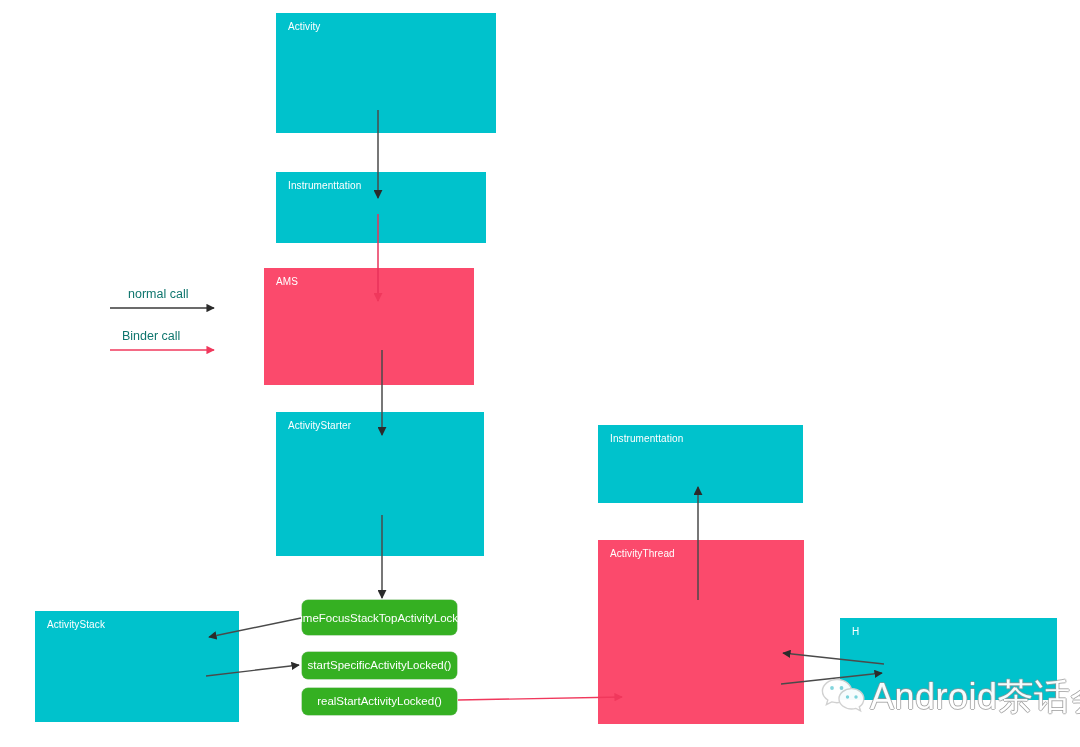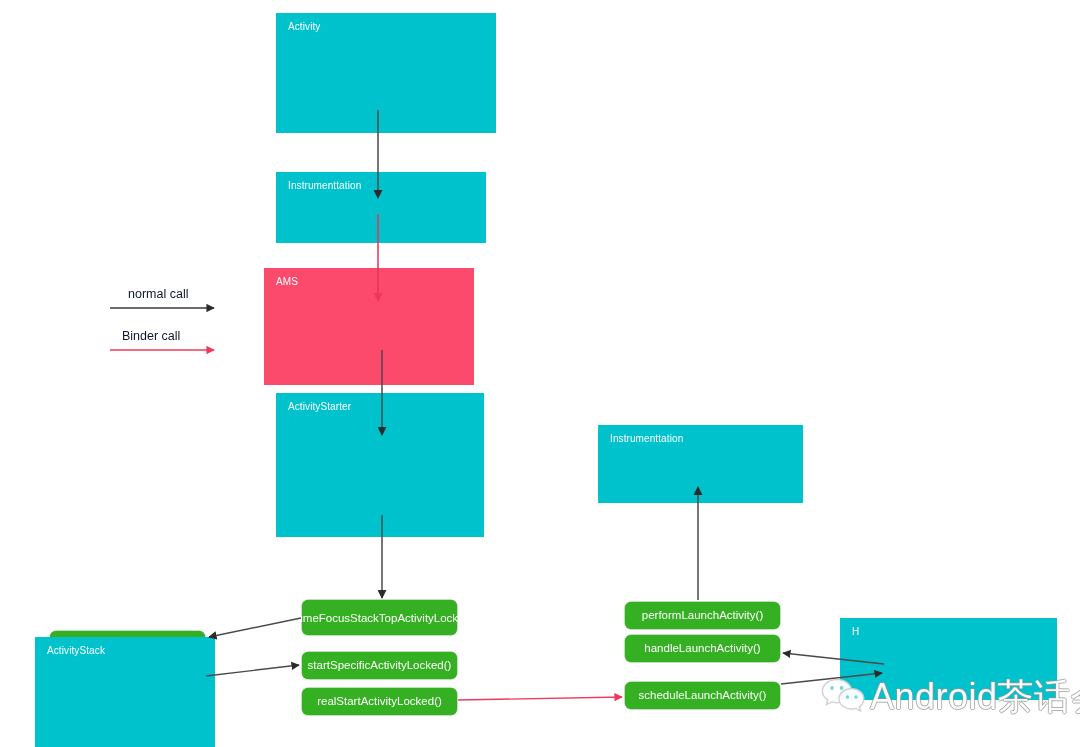--- a/index.html
+++ b/index.html
@@ -58,21 +58,21 @@
     box-sizing: border-box;
     box-shadow: 0 0 0 0.5px rgba(40,150,25,0.6);
   }
   .method.two-line { line-height: 16px; }
   .legend {
     position: absolute;
     z-index: 6;
   }
   .legend-label {
     position: absolute;
-    color: #0f172a;
+    color: #0f766e;
     font-size: 12.5px;
     line-height: 14px;
     white-space: nowrap;
   }
   .watermark {
     position: absolute;
     z-index: 9;
     display: flex;
     align-items: center;
     gap: 4px;
@@ -108,42 +108,45 @@
     <div class="group-title">Instrumenttation</div>
   </div>
   <div class="method" style="left:302px; top:200px; width:152px; height:27px;">execStartActivity()</div>
 
   <div class="group group-pink" style="left:264px; top:268px; width:210px; height:117px;">
     <div class="group-title">AMS</div>
   </div>
   <div class="method" style="left:302px; top:303px; width:152px; height:27px;">startActivity()</div>
   <div class="method" style="left:302px; top:336px; width:152px; height:27px;">startActivityAsUser()</div>
 
-  <div class="group group-teal" style="left:276px; top:393px; width:208px; height:144px;">
+  <div class="group group-teal" style="left:276px; top:412px; width:208px; height:144px;">
     <div class="group-title">ActivityStarter</div>
   </div>
   <div class="method" style="left:302px; top:437px; width:152px; height:27px;">startActivityMayWait()</div>
   <div class="method" style="left:302px; top:469px; width:152px; height:27px;">startActivityLocked()</div>
   <div class="method" style="left:302px; top:501px; width:152px; height:27px;">startActivityUnchecked()</div>
 
   <div class="method two-line" style="left:302px; top:600px; width:155px; height:35px;">resumeFocusStackTopActivityLocked()</div>
   <div class="method" style="left:302px; top:652px; width:155px; height:27px;">startSpecificActivityLocked()</div>
   <div class="method" style="left:302px; top:688px; width:155px; height:27px;">realStartActivityLocked()</div>
 
-  <div class="group group-teal" style="left:35px; top:637px; width:180px; height:111px;text-align:right;">
+  <div class="group group-teal" style="left:35px; top:611px; width:204px; height:111px;text-align:right;">
     <div class="group-title">ActivityStack</div>
   </div>
   <div class="method two-line" style="left:50px; top:631px; width:155px; height:33px;">resumeTopActivityUncheckedLocked()</div>
   <div class="method" style="left:50px; top:670px; width:155px; height:25px;">resumeTopActivityInnerLocked()</div>
 
   <div class="group group-teal" style="left:598px; top:425px; width:205px; height:78px;">
     <div class="group-title">Instrumenttation</div>
   </div>
   <div class="method" style="left:622px; top:455px; width:155px; height:29px;">newActivity()</div>
 
+  <div class="group group-pink" style="left:598px; top:540px; width:206px; height:184px;">
+    <div class="group-title">ActivityThread</div>
+  </div>
   <div class="method" style="left:625px; top:602px; width:155px; height:27px;">performLaunchActivity()</div>
   <div class="method" style="left:625px; top:635px; width:155px; height:27px;">handleLaunchActivity()</div>
   <div class="method" style="left:625px; top:682px; width:155px; height:27px;">scheduleLaunchActivity()</div>
 
   <div class="group group-teal" style="left:840px; top:618px; width:217px; height:82px;">
     <div class="group-title">H</div>
   </div>
   <div class="method" style="left:885px; top:659px; width:153px; height:27px;">handleMessage()</div>
 
   <div class="legend" style="left:0; top:0; width:1080px; height:747px;">

